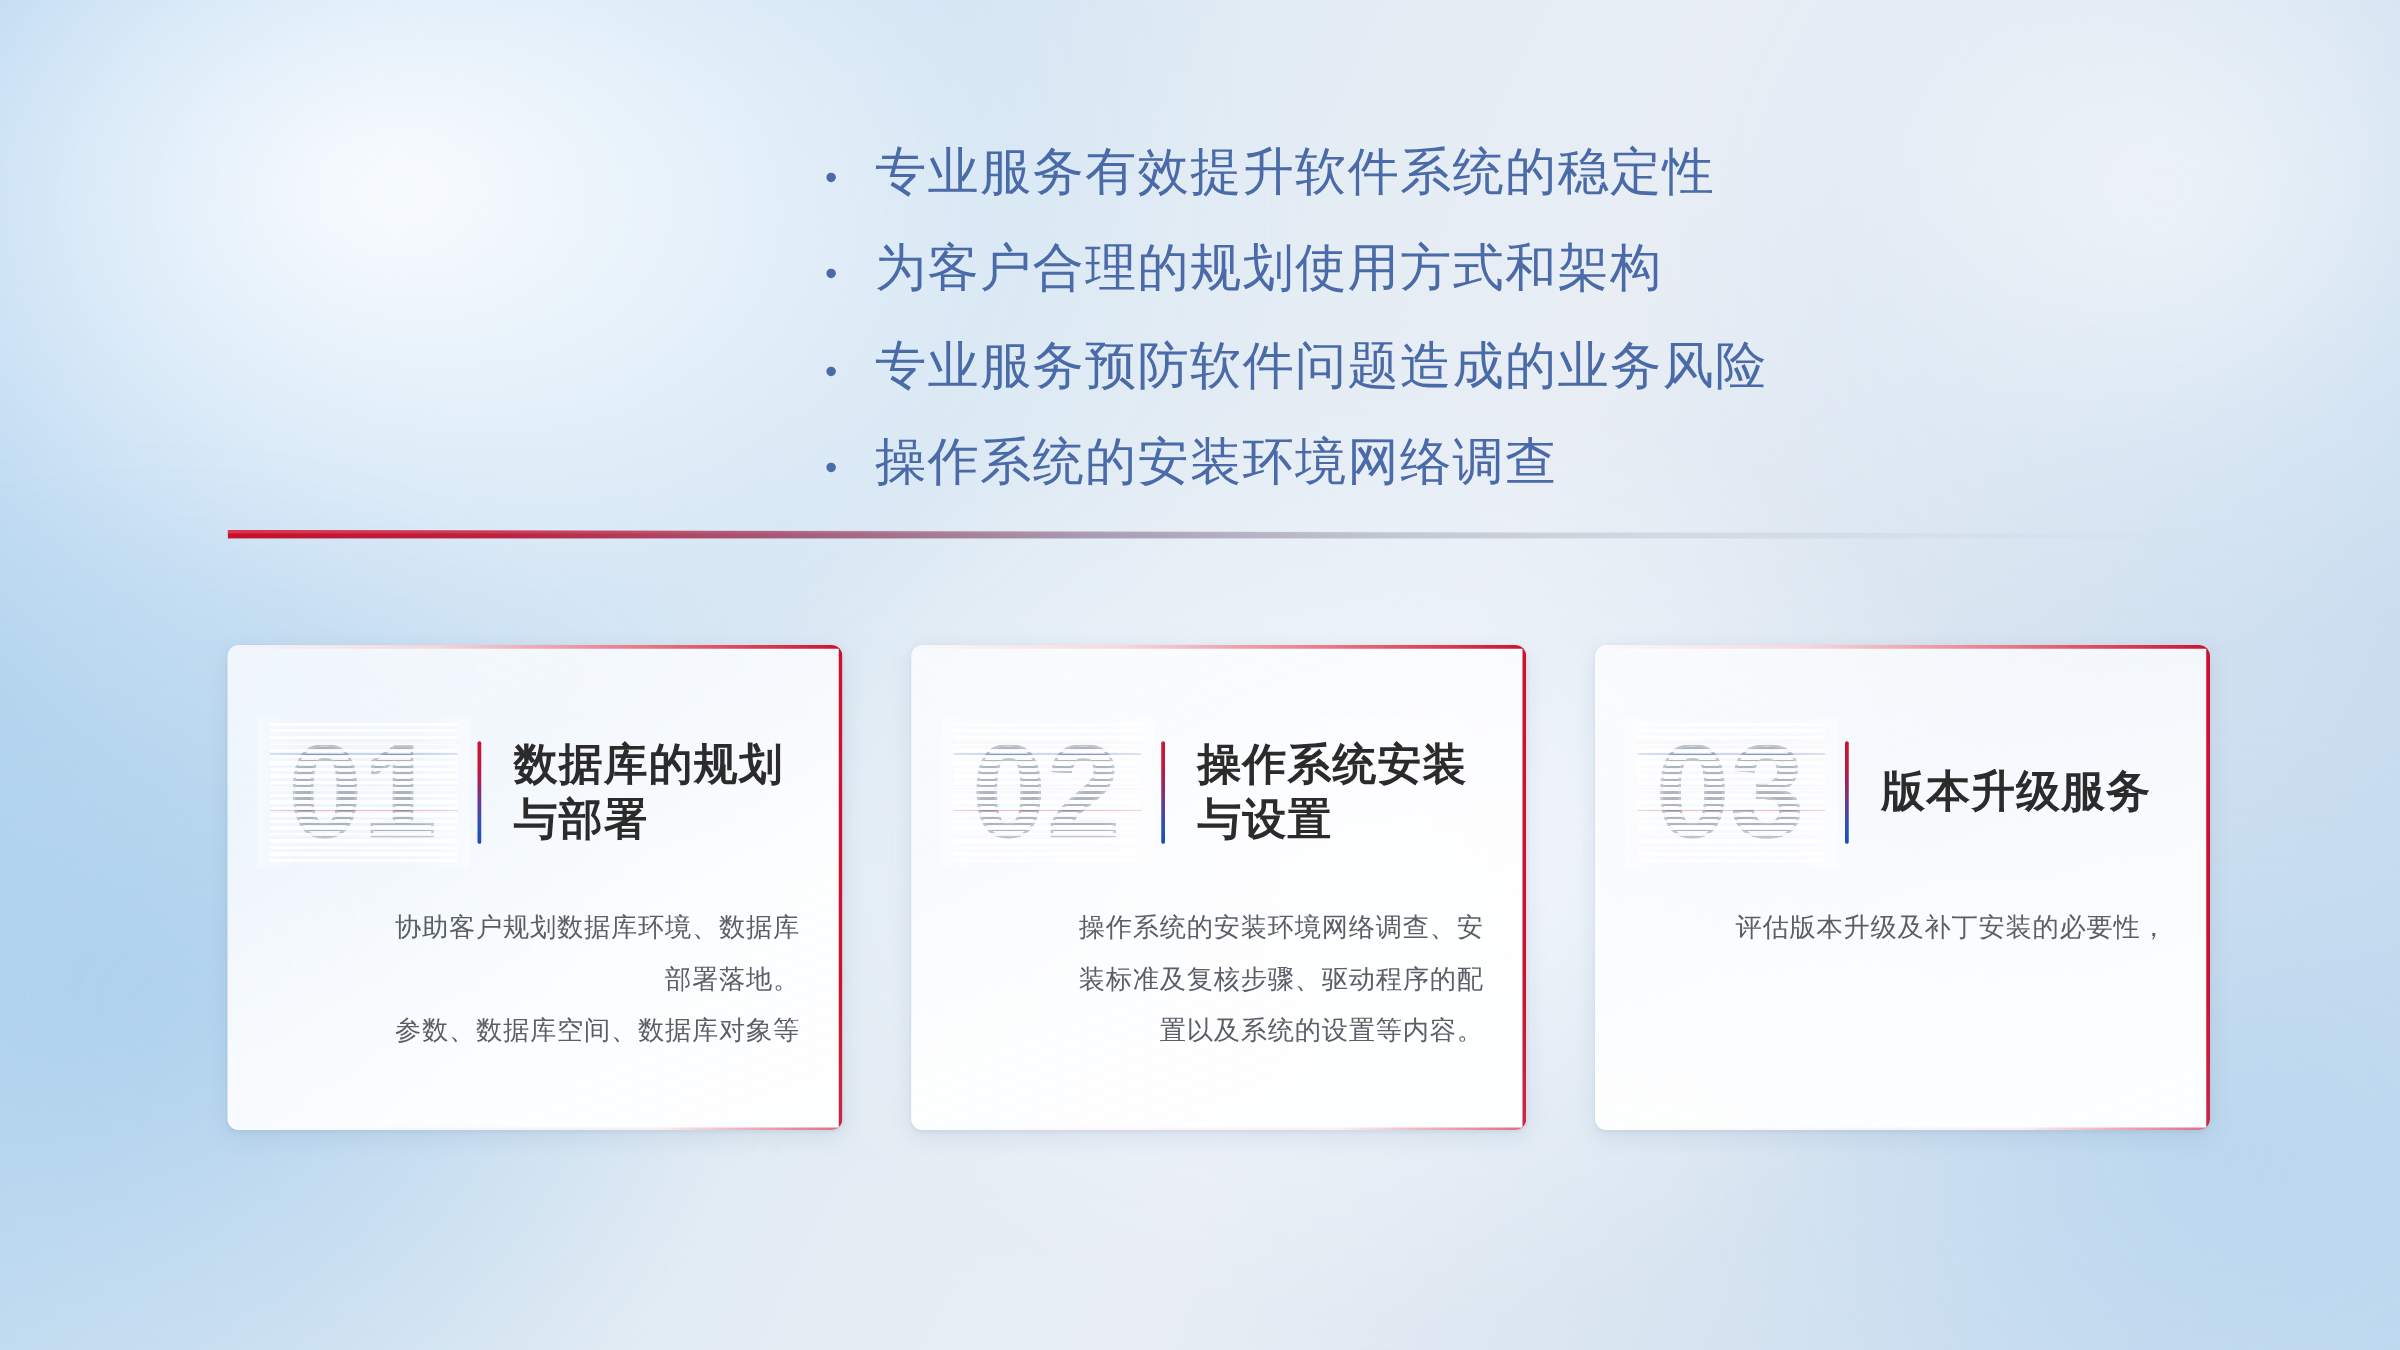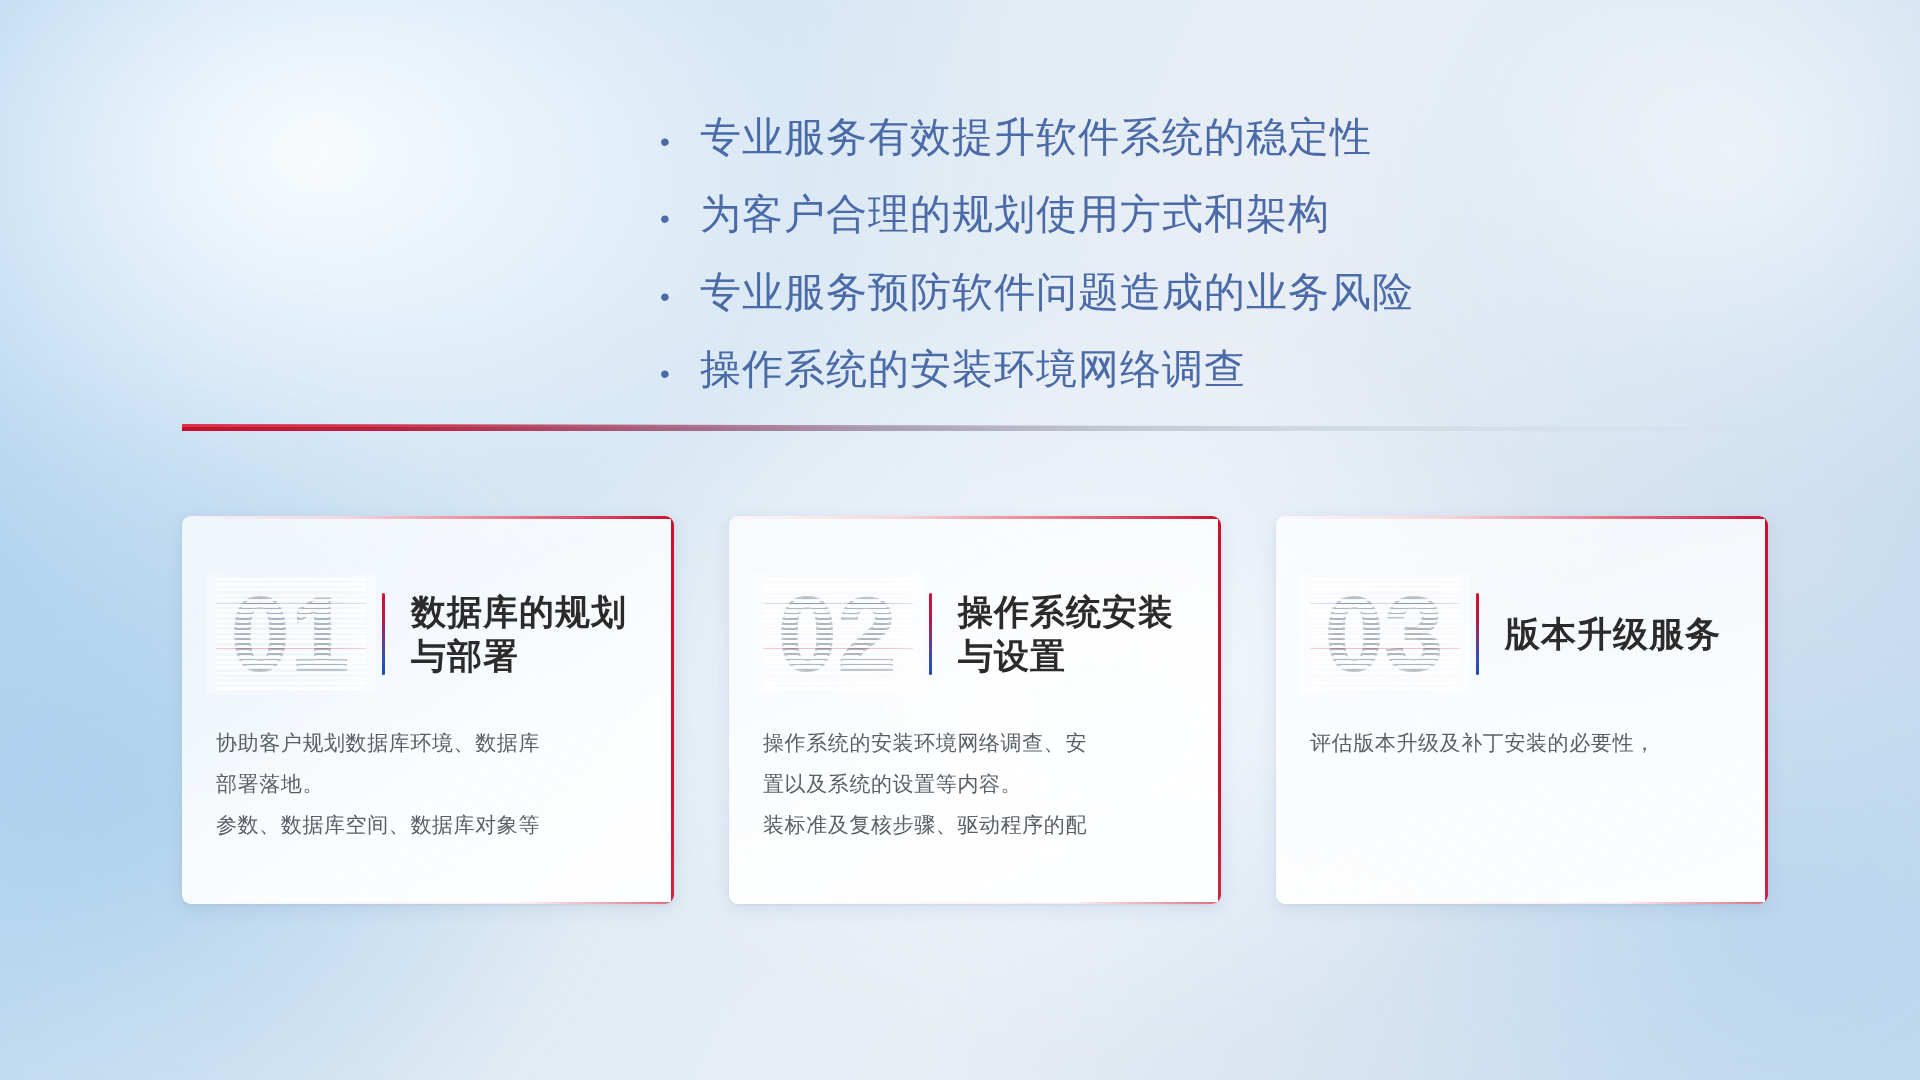--- a/index.html
+++ b/index.html
@@ -302,21 +302,21 @@
   }
   .card-title .t-line { display: block; }
 
   .card-body {
     padding: 4px 34px 0 34px;
     font-size: 21px;
     line-height: 1.95;
     color: #5a5f66;
     letter-spacing: 0.6px;
   }
-  .card-body .b-line { display: block; white-space: nowrap; }
+  .card-body .b-line { display: block; white-space: nowrap; text-align: right; }
 </style>
 </head>
 <body>
 
 <div id="stage">
 
   <div class="glow glow-a"></div>
   <div class="glow glow-d"></div>
   <div class="glow glow-c"></div>
   <div class="glow glow-b"></div>
@@ -393,22 +393,22 @@
         </div>
         <div class="rule"></div>
         <div class="card-title">
           <span class="t-line">操作系统安装</span>
           <span class="t-line">与设置</span>
         </div>
       </div>
 
       <div class="card-body">
         <span class="b-line">操作系统的安装环境网络调查、安</span>
+        <span class="b-line">装标准及复核步骤、驱动程序的配</span>
         <span class="b-line">置以及系统的设置等内容。</span>
-        <span class="b-line">装标准及复核步骤、驱动程序的配</span>
       </div>
     </div>
 
     <div class="card">
       <div class="edge-top"></div>
       <div class="edge-right"></div>
       <div class="edge-bottom"></div>
 
       <div class="card-head">
         <div class="wm">

